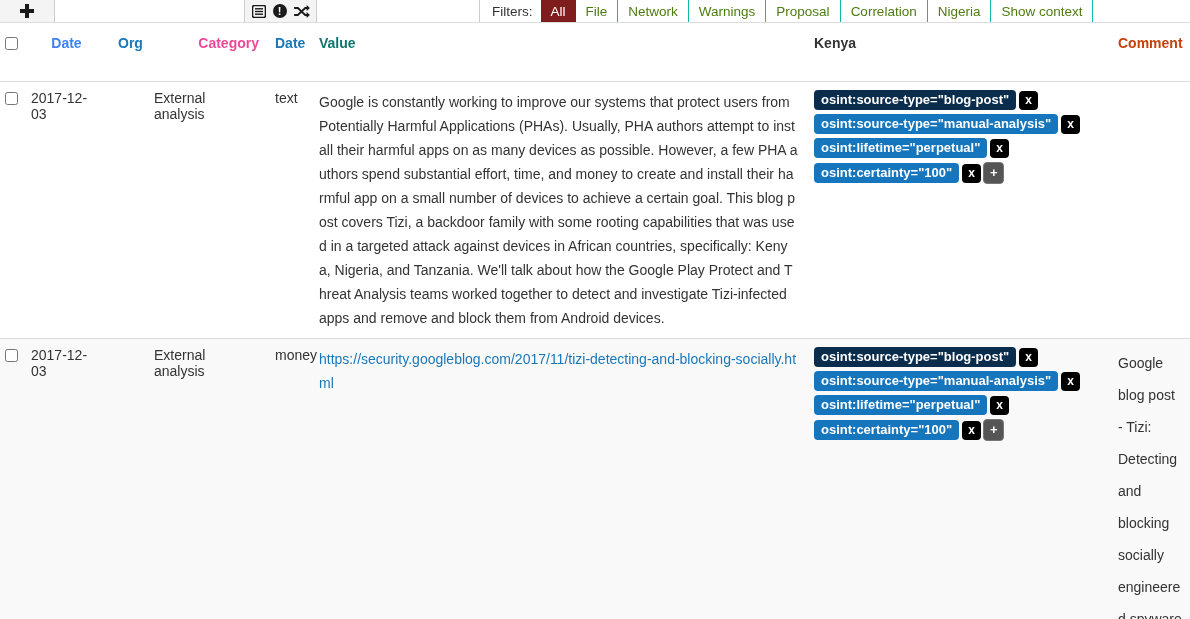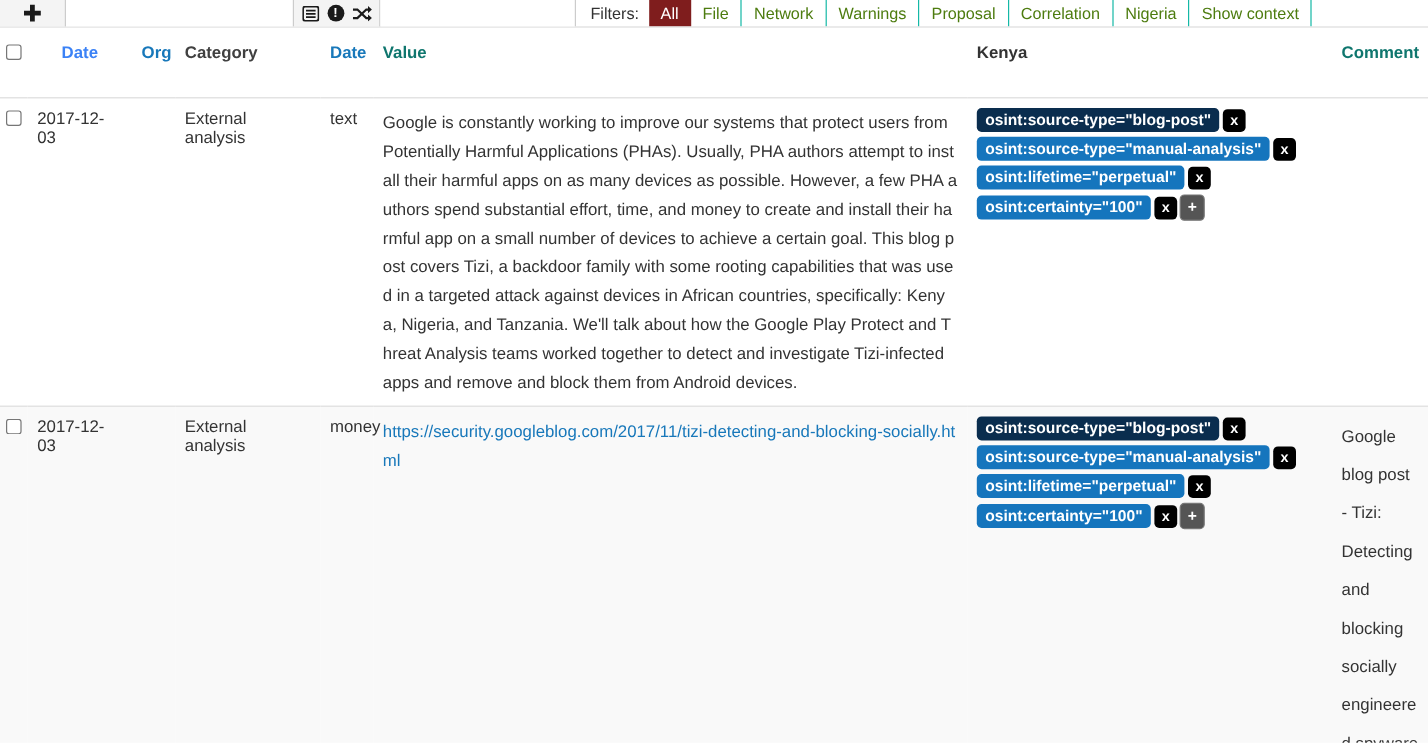--- a/index.html
+++ b/index.html
@@ -201,25 +201,25 @@
       <col style="width:44px">
       <col style="width:495px">
     <col style="width:304px">
       <col style="width:80px">
   </colgroup>
   <thead>
     <tr>
       <th class="cb-cell"><input type="checkbox" style=""></th>
       <th class="th-link" style="color: #3b82f6; text-align: center;">Date</th>
       <th class="th-link" style="color: rgb(24, 120, 186); text-align: center;">Org</th>
-      <th class="th-link" style="color: #404040;">Category</th>
+      <th class="th-link" style="color: #ec4899; text-align: right;">Category</th>
       <th class="th-link" style="color: rgb(24, 120, 186);">Date</th>
       <th class="th-link" style="color: #0f766e;">Value</th>
       <th>Kenya</th>
-      <th class="th-link" style="color: #0f766e;">Comment</th>
+      <th class="th-link" style="color: #c2410c;">Comment</th>
     </tr>
   </thead>
   <tbody>
 
     <tr>
       <td class="cb-cell"><input type="checkbox" style=""></td>
       <td>2017-12-03</td>
       <td></td>
       <td>External analysis</td>
       <td>text</td>

